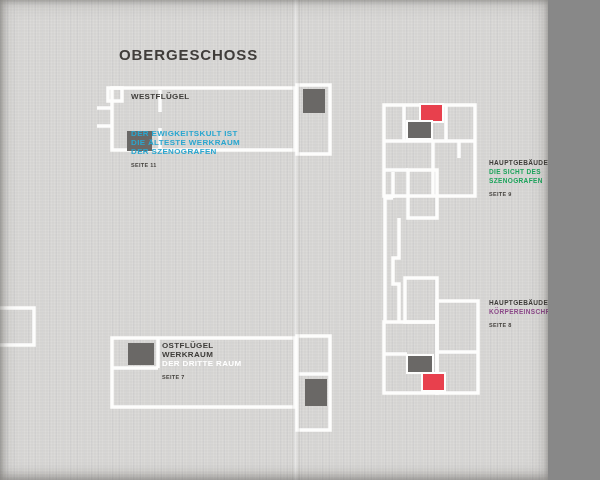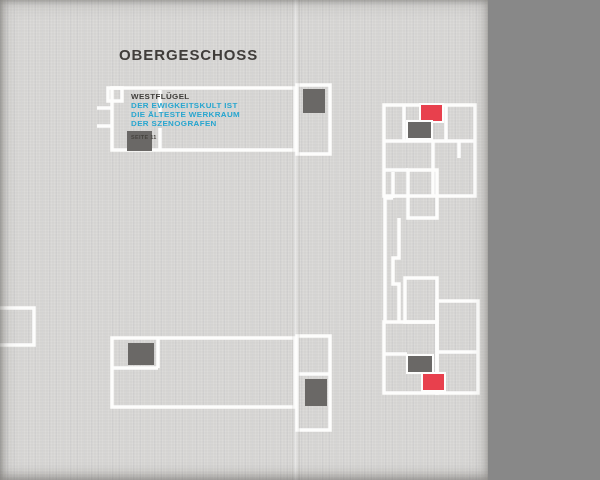--- a/index.html
+++ b/index.html
@@ -1,18 +1,18 @@
 <!DOCTYPE html>
 <html><head>
 <meta charset="utf-8">
 <style>
   html,body{margin:0;padding:0;background:#888;}
   #scan{
     position:relative;
-    width:488px;height:480px;
+    width:548px;height:480px;
     overflow:hidden;
     font-family:"Liberation Sans","DejaVu Sans",sans-serif;
     background-color:#d6d5d3;
     background-image:
       repeating-linear-gradient(90deg, rgba(255,255,255,0.10) 0px, rgba(255,255,255,0.10) 1px, transparent 1px, transparent 3px),
       repeating-linear-gradient(90deg, rgba(108,112,140,0.055) 0px, rgba(108,112,140,0.055) 1px, transparent 1px, transparent 7px),
       repeating-linear-gradient(0deg, rgba(255,255,255,0.05) 0px, rgba(255,255,255,0.05) 1px, rgba(0,0,0,0.02) 2px, transparent 3px);
   }
   .vignette{
     position:absolute;inset:0;pointer-events:none;z-index:40;
@@ -119,36 +119,42 @@
       <rect x="305" y="379" width="22" height="27" stroke="none" fill="#6a6866"></rect>
       <rect x="420" y="104" width="23" height="18" fill="#e8404d"></rect>
       <rect x="407" y="121" width="25" height="18" fill="#6a6866"></rect>
       <rect x="407" y="355" width="26" height="18" fill="#6a6866"></rect>
       <rect x="422" y="373" width="23" height="18" fill="#e8404d"></rect>
     </g>
   </svg>
 
   <div class="plan-label lbl-westfluegel">
     <div class="line">WESTFLÜGEL</div>
-    <div class="line" style="color: rgb(42, 166, 207);">DER EWIGKEITSKULT IST</div>
+    <div class="line" style="color: rgb(42, 166, 207); margin-top: 28px;">DER EWIGKEITSKULT IST</div>
     <div class="line" style="color: rgb(42, 166, 207);">DIE ÄLTESTE WERKRAUM</div>
     <div class="line" style="color: rgb(42, 166, 207);">DER SZENOGRAFEN</div>
     <div class="seite">SEITE 11</div>
   </div>
 
   <div class="plan-label small lbl-hgwest">
     <div class="line">HAUPTGEBÄUDE WEST</div>
     <div class="line" style="color: rgb(30, 164, 92);">DIE SICHT DES</div>
     <div class="line" style="color: rgb(30, 164, 92);">SZENOGRAFEN</div>
     <div class="seite">SEITE 9</div>
   </div>
 
   <div class="plan-label small lbl-hgost">
     <div class="line">HAUPTGEBÄUDE OST</div>
     <div class="line" style="color: rgb(140, 74, 137);">KÖRPEREINSCHREIBUNGEN</div>
     <div class="seite">SEITE 8</div>
   </div>
 
+  <div class="plan-label lbl-ostfluegel">
+    <div class="line">OSTFLÜGEL</div>
+    <div class="line">WERKRAUM</div>
+    <div class="line" style="color: rgb(255, 255, 255);">DER DRITTE RAUM</div>
+    <div class="seite">SEITE 7</div>
+  </div>
 
   <div class="fold"></div>
   <div class="fold2"></div>
   <div class="vignette"></div>
 </div>
 
 </body></html>

